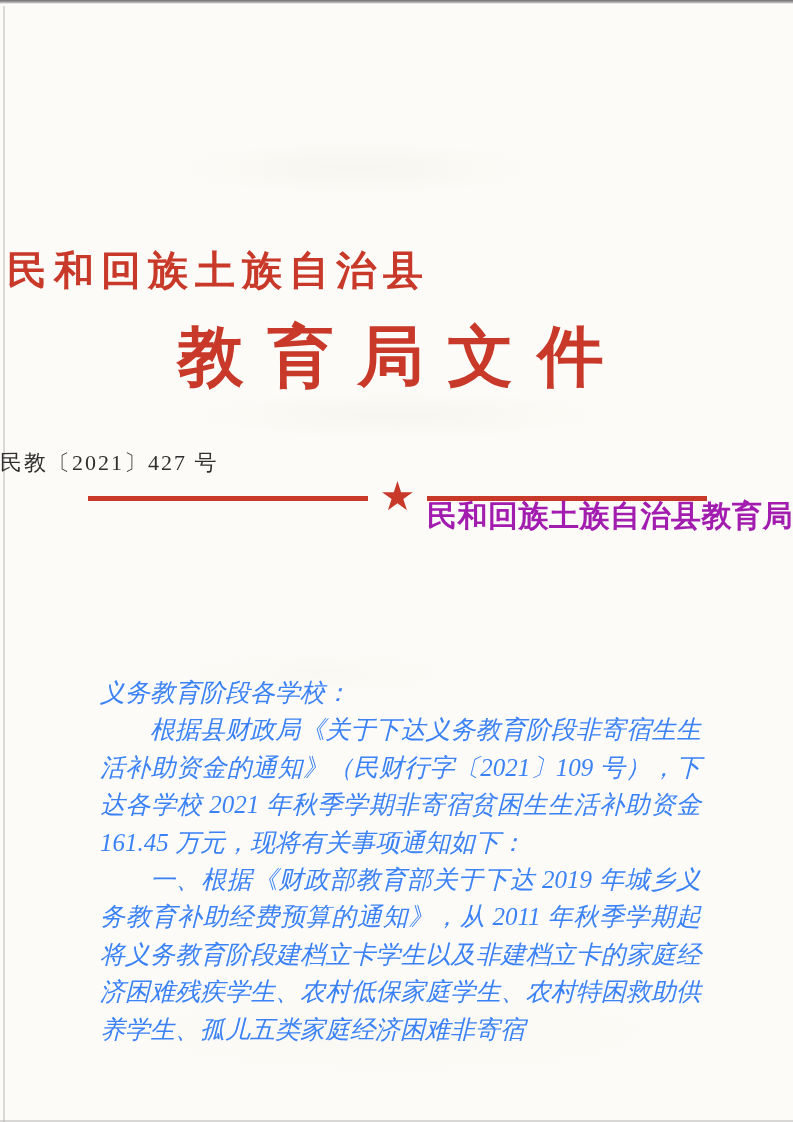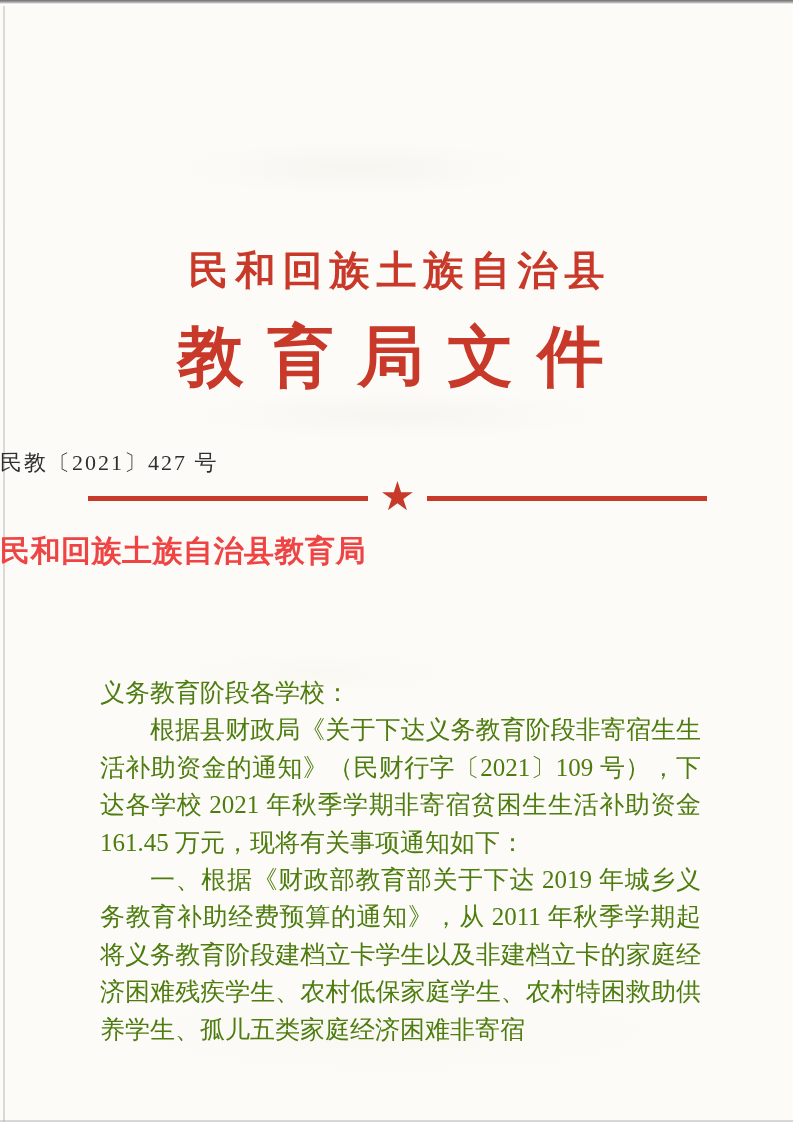--- a/index.html
+++ b/index.html
@@ -46,21 +46,20 @@
     left: 0; right: 0; bottom: 0;
     height: 2px;
     background: rgba(180,180,180,0.5);
   }
 
   .org-line {
     position: absolute;
     top: 243px;
     left: 0;
     width: 100%;
-    text-align: center;
     font-size: 40px;
     font-weight: bold;
     color: #c8392a;
     letter-spacing: 7px;
     padding-left: 7px;
     box-sizing: border-box;
     white-space: nowrap;
   }
   .doc-type {
     position: absolute;
@@ -103,40 +102,41 @@
   }
   .divider .star {
     color: #c8392a;
     font-size: 40px;
     line-height: 34px;
     margin: 0 12px;
     transform: translateY(-1px);
   }
   .title-block {
     position: absolute;
-    top: 530px;
+    top: 495px;
     left: 0;
     width: 100%;
-    text-align: left;
-    color: #ef4444;
+    text-align: right;
+    color: #a21caf;
     font-weight: bold;
     font-size: 30px;
     line-height: 41px;
     letter-spacing: 0.5px;
   }
   .body-block {
     position: absolute;
     top: 674px;
     left: 100px;
     width: 601px;
-    color: #4d7c0f;
+    color: #3b82f6;
     font-size: 25px;
     line-height: 37.4px;
     text-align: justify;
     text-justify: inter-ideograph;
+    font-style: italic;
   }
   .body-block p {
     margin: 0;
     text-indent: 2em;
   }
   .body-block .salutation {
     text-indent: 0;
   }
 </style>
 </head>

